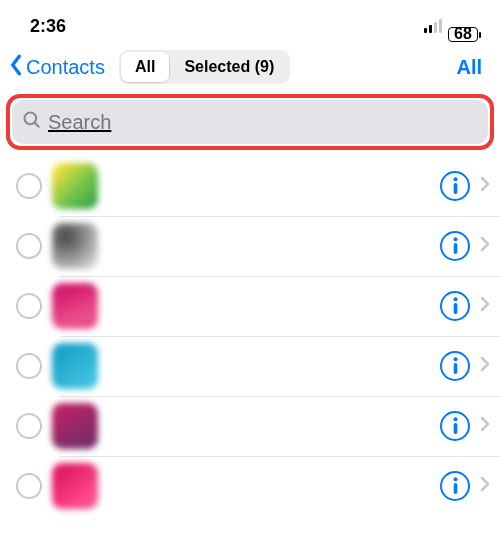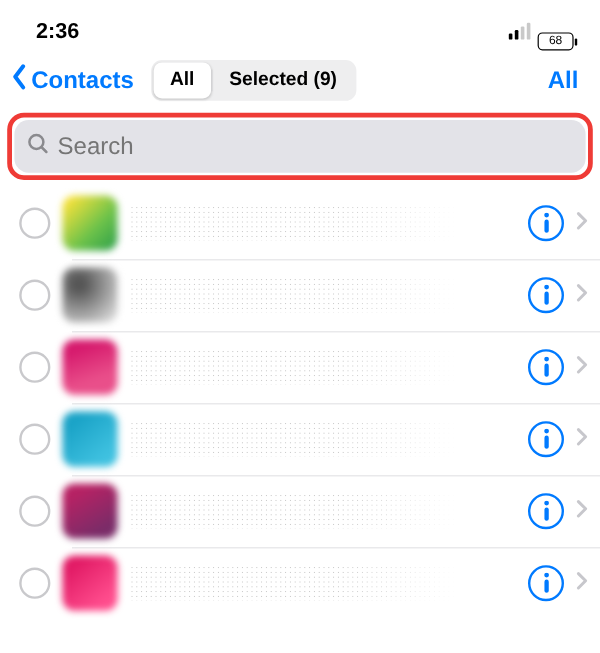--- a/index.html
+++ b/index.html
@@ -34,36 +34,36 @@
   .bars span:nth-child(1){height:5px; background:#000;}
   .bars span:nth-child(2){height:8px; background:#000;}
   .bars span:nth-child(3){height:11px; background:#c9c9c9;}
   .bars span:nth-child(4){height:14px; background:#c9c9c9;}
   .battery {
     position: relative;
     width: 30px; height: 15px;
     border: 1.5px solid #000;
     border-radius: 4px;
     display:flex; align-items:center; justify-content:center;
-    font-size: 10px; font-weight:400;margin-top:16px;
+    font-size: 16px; font-weight:700;margin-top:16px;
   }
   .battery::after{
     content:""; position:absolute; right:-4px; top:4px;
     width:2.5px; height:6px; background:#000; border-radius:1px;
   }
   
   .nav-row {
     display: flex;
     align-items: center;
     padding: 6px 14px 10px 8px;
     gap: 8px;
   }
   .back {
     display:flex; align-items:center; gap:2px;
-    color:#007aff; font-size:20px; font-weight:700;
+    color:#007aff; font-size:20px; font-weight:400;
   }
   .chevron-left svg { width:16px; height:22px; }
   .seg {
     display:flex; align-items:stretch;
     background:#eeeeef; border-radius:9px; padding:2px;
     margin-left:6px;
   }
   .seg button {
     border:none; background:transparent; font-size:16px;
     padding:6px 14px; border-radius:7px; font-weight:600;
@@ -76,21 +76,21 @@
   
   .search-wrap {
     margin: 0 6px 6px 6px;
     border: 4px solid #ef3b36;
     border-radius: 14px;
     padding: 2px;
   }
   .search-field {
     background:#e3e3e8; border-radius:12px;
     display:flex; align-items:center;
-    height:44px; padding:0 10px; gap:6px;
+    height:44px; padding:0 10px; gap:6px;text-decoration:underline;
   }
   .search-field .icon { color:#8a8a8e; }
   .search-field input {
     border:none; background:transparent; outline:none;
     font-size:20px; color:#8a8a8e; flex:1;
     font-family:inherit;
   }
   
   .list { }
   .row {

